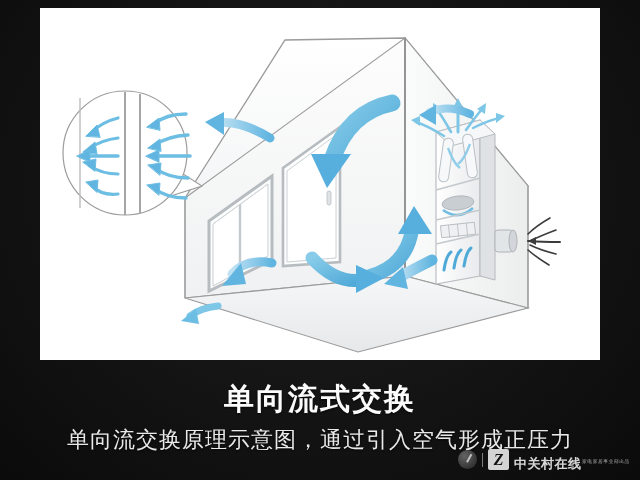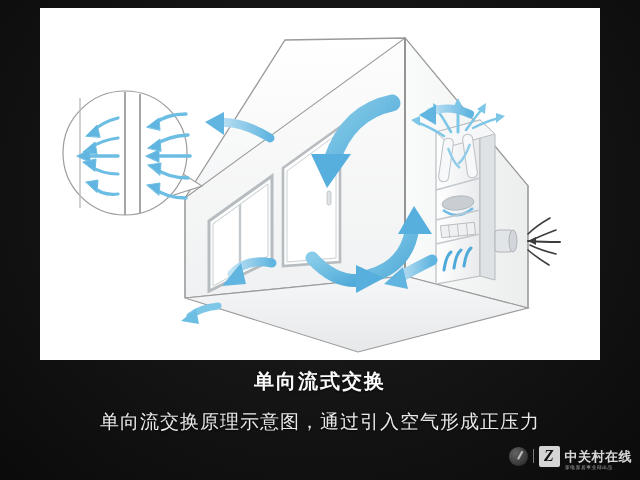--- a/index.html
+++ b/index.html
@@ -47,30 +47,30 @@
   }
   #caption-block {
     position: absolute;
     left: 0;
     top: 362px;
     width: 640px;
     text-align: center;
     color: #f2f2f2;
   }
   #slide-title {
-    font-size: 20px;
+    font-size: 30px;
     font-weight: bold;
     letter-spacing: 2px;
     line-height: 34px;
-    margin-top: 2px;
+    margin-top: 20px;
     color: #fbfbfb;
     text-shadow: 0 1px 2px rgba(0,0,0,.85);
   }
   .caption-line {
-    font-size: 19px;
+    font-size: 22px;
     line-height: 28px;
     letter-spacing: 1px;
     color: #e9e9e9;
     text-shadow: 0 1px 2px rgba(0,0,0,.8);
   }
   #caption-line-1 { margin-top: 10px; }
   #watermark {
     position: absolute;
     right: 8px;
     bottom: 10px;
@@ -111,21 +111,20 @@
     font-size: 16px;
     font-style: italic;
     display: flex;
     align-items: center;
     justify-content: center;
     border-radius: 2px;
     font-family: "Liberation Serif", serif;
   }
   #wm-text {
     display: flex;
-    flex-direction: column;
     line-height: 1;
     margin-top: 8px;
   }
   #wm-name {
     font-size: 13px;
     font-weight: bold;
     color: #f4f4f4;
     letter-spacing: .5px;
   }
   #wm-sub {

